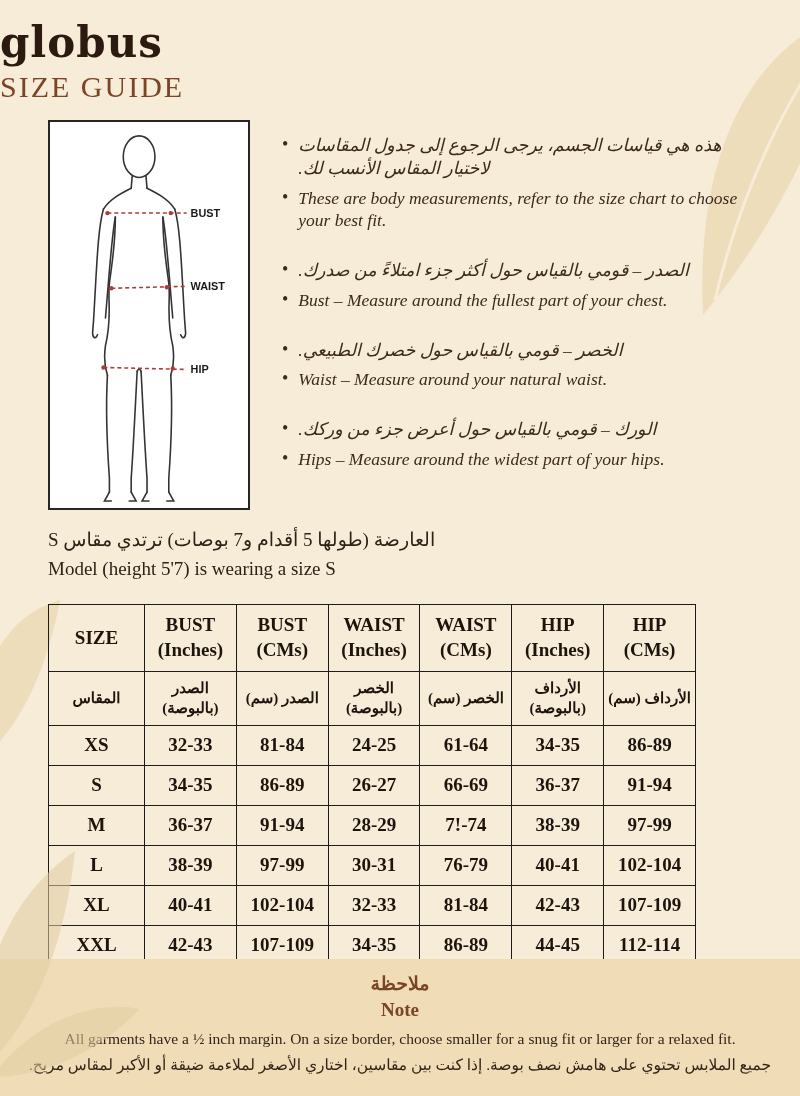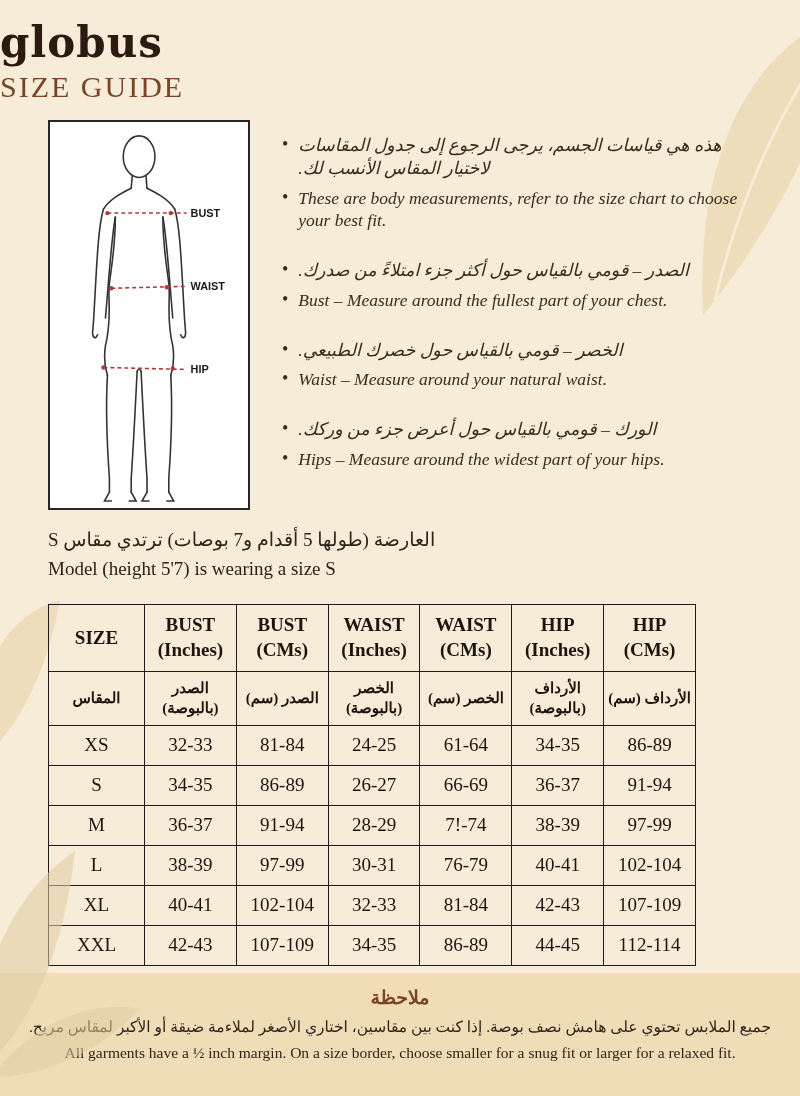--- a/index.html
+++ b/index.html
@@ -53,33 +53,34 @@
   .model-note{padding:0 48px;margin-top:16px;font-size:19px;line-height:1.5;color:#2f2117;}
   .model-note .ar{direction:rtl;text-align:left;}
 
   table.size-table{
     margin:21px 48px 0;width:648px;border-collapse:collapse;table-layout:fixed;border-radius:13px;
   }
   table.size-table col.size-col{width:96px;}
   table.size-table th,table.size-table td{
     border:1.5px solid var(--line);text-align:center;vertical-align:middle;
     color:#1d140d;
+    font-weight:bold;
   }
   table.size-table thead tr.en-head th{
     font-size:19px;font-weight:700;padding:8px 2px;line-height:1.3;height:62px;
   }
   table.size-table thead tr.ar-head th{
     font-size:15px;font-weight:700;padding:6px 2px;line-height:1.35;height:54px;direction:rtl;
   }
   table.size-table tbody td{font-size:19px;padding:8px 2px;height:40px;}
-  table.size-table tbody td.size-cell{font-weight:400;}
+  table.size-table tbody td.size-cell{font-weight:700;}
 
   .note-band{
     position:absolute;left:0;right:0;bottom:0;z-index:1;
-    background:var(--note-bg);text-align:center;padding:12px 24px 32px;
+    background:var(--note-bg);text-align:center;padding:12px 24px 20px;
   }
   .note-title{font-weight:700;color:var(--accent);font-size:19px;line-height:1.35;}
   .note-body{font-size:15.5px;color:#33241a;margin-top:5px;line-height:1.4;}
   .note-body.ar{direction:rtl;}
 </style>
 </head>
 <body>
 
 <svg class="leaf leaf-tr" width="210" height="330" viewBox="0 0 210 330">
   <path d="M205,5 C110,40 50,140 58,310 C128,225 188,112 205,5 Z" fill="#eeddbb"></path>
@@ -302,15 +303,16 @@
           <td class="value-cell">44-45</td>
           <td class="value-cell">112-114</td>
         </tr>
       </tbody>
   </table>
 
 </div>
 
 <footer class="note-band">
   <div class="note-title" dir="rtl">ملاحظة</div>
+  <div class="note-title">Note</div>
+  <div class="note-body">All garments have a ½ inch margin. On a size border, choose smaller for a snug fit or larger for a relaxed fit.</div>
   <div class="note-body ar" dir="rtl">جميع الملابس تحتوي على هامش نصف بوصة. إذا كنت بين مقاسين، اختاري الأصغر لملاءمة ضيقة أو الأكبر لمقاس مريح.</div>
-  <div class="note-body">All garments have a ½ inch margin. On a size border, choose smaller for a snug fit or larger for a relaxed fit.</div>
 </footer>
 
 </body></html>

